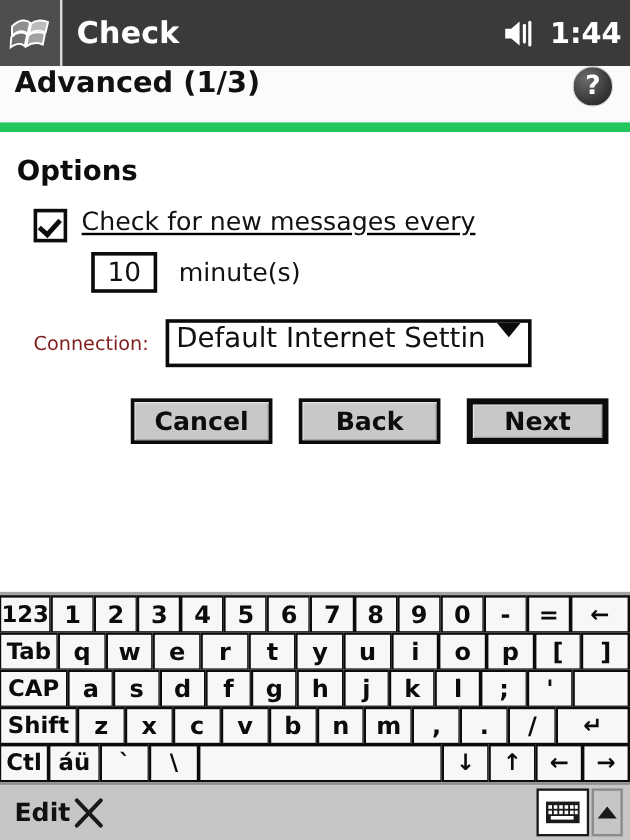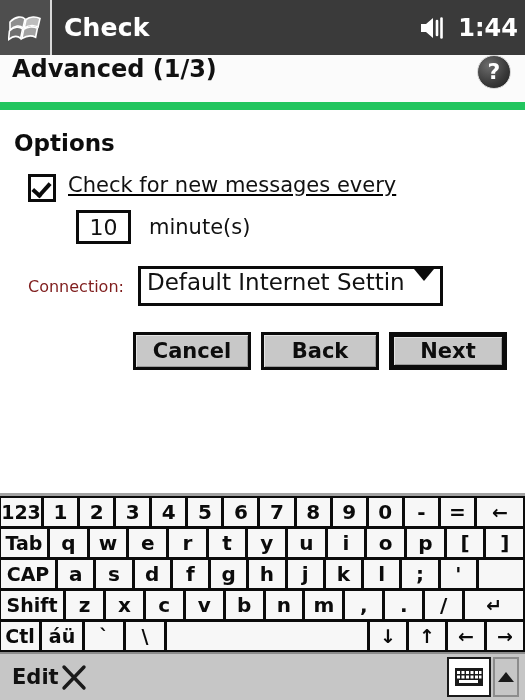--- a/index.html
+++ b/index.html
@@ -206,21 +206,21 @@
     border-right: 10px solid transparent;
     border-top: 12px solid #0b0b0b;
     flex: 0 0 auto;
     margin-left: 4px;
   }
 
   
   .btn-row {
     display: flex;
     justify-content: flex-end;
-    gap: 10px;
+    gap: 22px;
     margin-top: 26px;
     padding-right: 4px;
   }
   .btn {
     min-width: 118px;
     height: 38px;
     background: #c8c8c8;
     border: 3px solid #0b0b0b;
     box-sizing: border-box;
     font-size: 21px;

